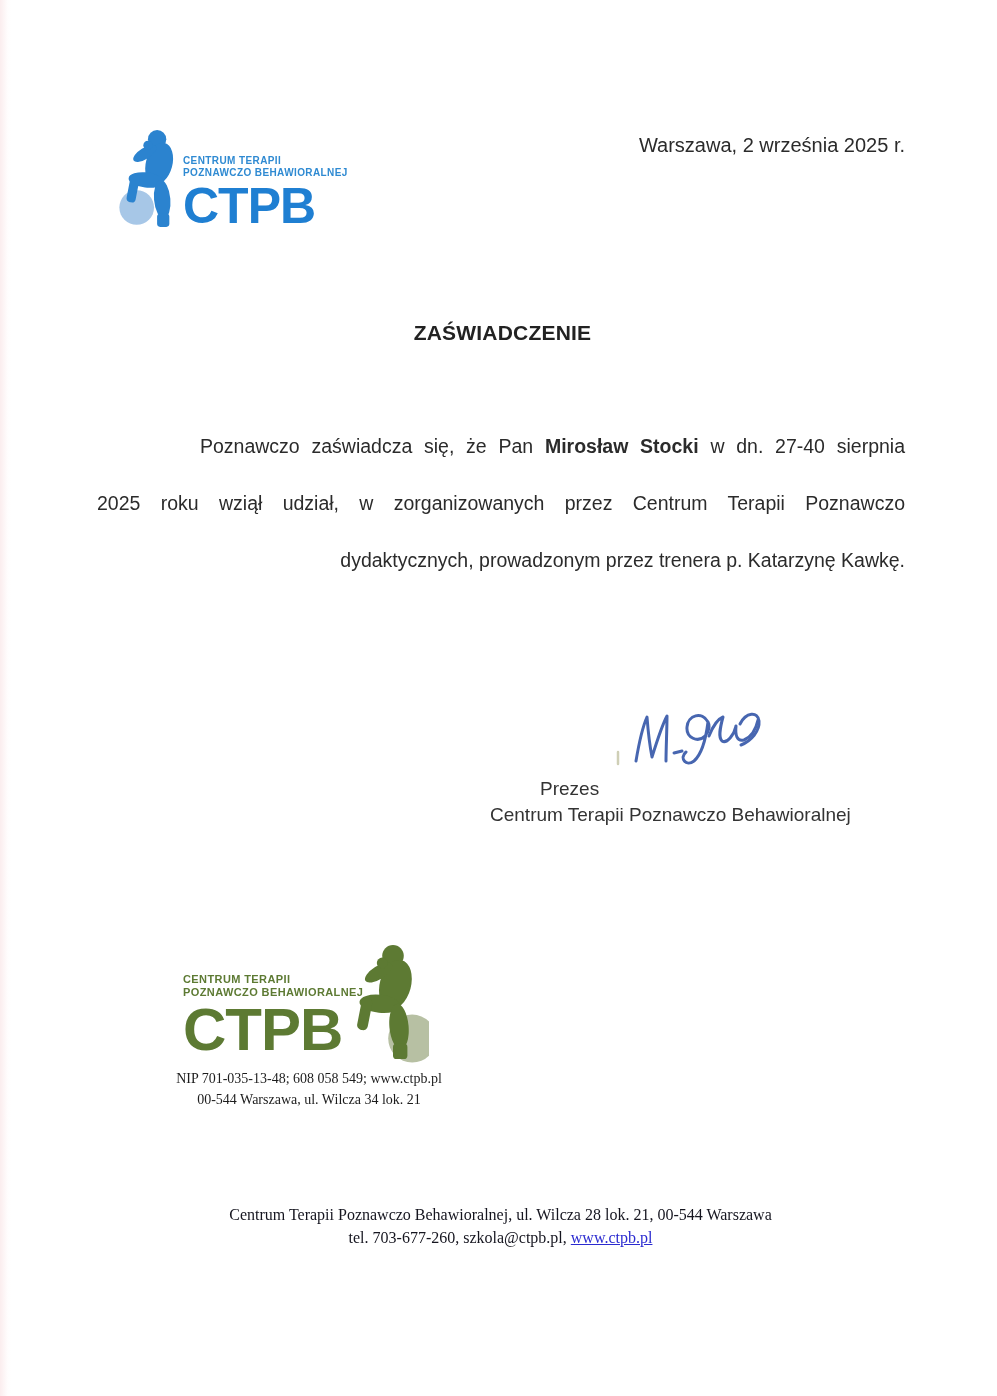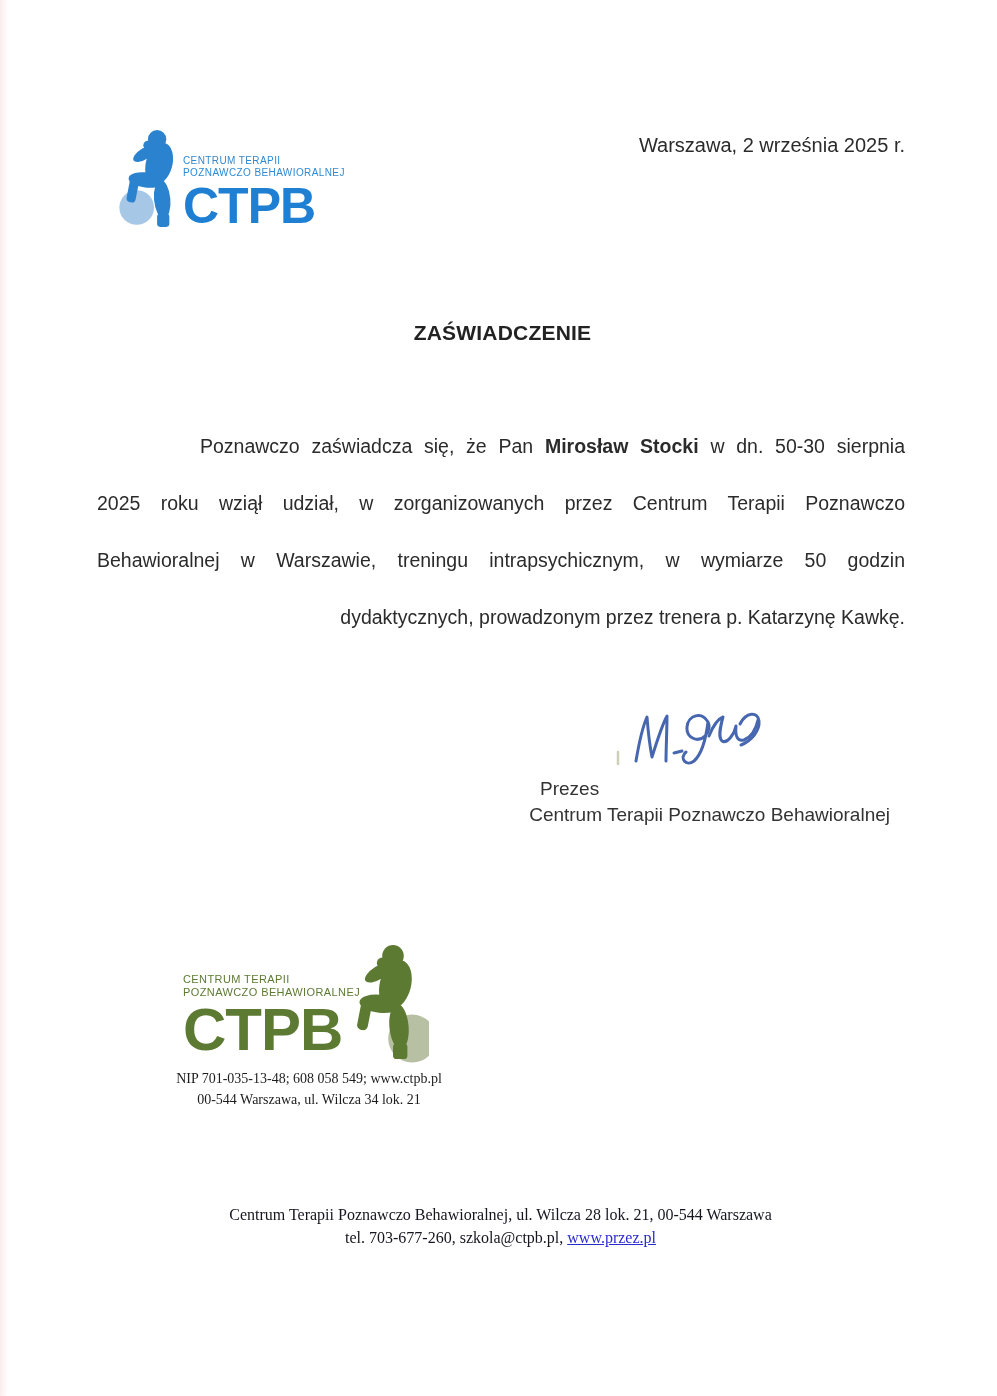--- a/index.html
+++ b/index.html
@@ -9,40 +9,40 @@
   }
   .edge-strip{
     position:absolute;left:0;top:0;width:11px;height:1396px;
     background:linear-gradient(to right,#fbedee,#fffdfd 70%,#ffffff);
   }
 
   
   .logo-top{position:absolute;left:110px;top:125px;width:250px;height:115px;}
   .logo-top .figure-svg{position:absolute;left:6px;top:5px;width:72px;height:102px;}
   .logo-text-top{position:absolute;left:73px;top:30px;}
-  .logo-small{font-weight:400;font-size:10px;line-height:12px;letter-spacing:.4px;color:#2f8ad2;white-space:nowrap;}
+  .logo-small{font-weight:700;font-size:10px;line-height:12px;letter-spacing:.4px;color:#2f8ad2;white-space:nowrap;}
   .logo-acronym-top{font-weight:700;font-size:50px;line-height:48px;letter-spacing:-1px;color:#1f7fd2;margin-top:3px;}
 
   
   .date-line{position:absolute;right:92px;top:134px;font-size:20px;color:#2b2b2b;white-space:nowrap;}
   .doc-title{position:absolute;left:4px;top:321px;width:997px;text-align:center;
     font-weight:700;font-size:21px;letter-spacing:.2px;color:#222;}
 
   
   .body-text{position:absolute;left:97px;top:434px;width:808px;font-size:19.5px;font-weight:500;color:#2b2b2b;}
   .body-text p{margin:0;height:57px;line-height:25px;white-space:normal;text-align:right;}
   .just{text-align:justify;text-align-last:justify;}
   .indent{text-indent:103px;}
   .b{font-weight:700;}
 
   
   .sig-svg{position:absolute;left:612px;top:700px;width:152px;height:74px;}
   .sig-role{position:absolute;left:540px;top:778px;width:300px;text-align:left;
     font-size:19px;font-weight:500;color:#333;}
-  .sig-org{position:absolute;left:490px;top:804px;width:400px;text-align:right;
+  .sig-org{position:absolute;left:490px;top:804px;width:400px;text-align:left;
     font-size:19px;font-weight:500;color:#333;white-space:nowrap;}
 
   
   .logo-bottom{position:absolute;left:180px;top:943px;width:280px;height:125px;}
   .logo-text-bottom{position:absolute;left:3px;top:30px;}
   .logo-small.green{color:#5d7a33;font-size:11px;line-height:13px;}
   .logo-acronym-bottom{font-weight:700;font-size:60px;line-height:56px;letter-spacing:-1px;color:#5d7a33;margin-top:3px;}
   .logo-bottom .figure-svg{position:absolute;left:165px;top:2px;width:84px;height:120px;}
   .logo-bottom-info{position:absolute;left:139px;top:1068px;width:340px;text-align:center;
     font-family:"Liberation Serif",serif;font-weight:400;font-size:14px;line-height:21px;color:#1c1c1c;}
@@ -78,23 +78,22 @@
       <div class="logo-small">POZNAWCZO BEHAWIORALNEJ</div>
       <div class="logo-acronym-top">CTPB</div>
     </div>
   </div>
 
   <div class="date-line">Warszawa, 2 września 2025 r.</div>
 
   <div class="doc-title">ZAŚWIADCZENIE</div>
 
   <div class="body-text">
-    <p class="just indent"><span>Poznawczo zaświadcza się, że Pan </span><span class="b">Mirosław Stocki</span><span> w dn. 50-30 sierpnia</span></p>
+    <p class="just indent"><span>Poznawczo zaświadcza się, że Pan </span><span class="b">Mirosław Stocki</span><span> w dn. 27-40 sierpnia</span></p>
     <p class="just">2025 roku wziął udział, w zorganizowanych przez Centrum Terapii Poznawczo</p>
-    <p class="just">Behawioralnej w Warszawie, treningu intrapsychicznym, w wymiarze 50 godzin</p>
     <p>dydaktycznych, prowadzonym przez trenera p. Katarzynę Kawkę.</p>
   </div>
 
   <svg class="sig-svg" viewBox="0 0 152 74">
     <path d="M 6,52 L 6,64" stroke="#cfcfb6" stroke-width="2.5" fill="none" stroke-linecap="round"></path>
     <g stroke="#4766b0" stroke-width="3" fill="none" stroke-linecap="round" stroke-linejoin="round">
       <path d="M 24,61 C 27,43 31,26 35,17 C 36,30 38,47 40,57 C 45,41 50,25 55,16 C 55,30 54,48 54,61"></path>
       <path d="M 62,53 L 70,51"></path>
       <path d="M 96,22 C 90,11 76,15 75,27 C 74,38 86,43 93,36 C 97,32 98,26 96,22 C 94,38 90,54 82,61 C 74,67 67,58 74,52"></path>
       <path d="M 97,36 C 101,26 106,19 111,17 C 108,28 106,37 110,41 C 115,44 122,35 124,26 C 123,35 125,42 132,40 C 139,37 144,29 146,20"></path>
@@ -124,16 +123,16 @@
       <div class="logo-acronym-bottom">CTPB</div>
     </div>
   </div>
   <div class="logo-bottom-info">
     <div>NIP 701-035-13-48; 608 058 549; www.ctpb.pl</div>
     <div>00-544 Warszawa, ul. Wilcza 34 lok. 21</div>
   </div>
 
   <div class="footer">
     <div>Centrum Terapii Poznawczo Behawioralnej, ul. Wilcza 28 lok. 21, 00-544 Warszawa</div>
-    <div><span>tel. 703-677-260, szkola@ctpb.pl, </span><a class="link">www.przez.pl</a></div>
+    <div><span>tel. 703-677-260, szkola@ctpb.pl, </span><a class="link">www.ctpb.pl</a></div>
   </div>
 
 </div>
 
 </body></html>

